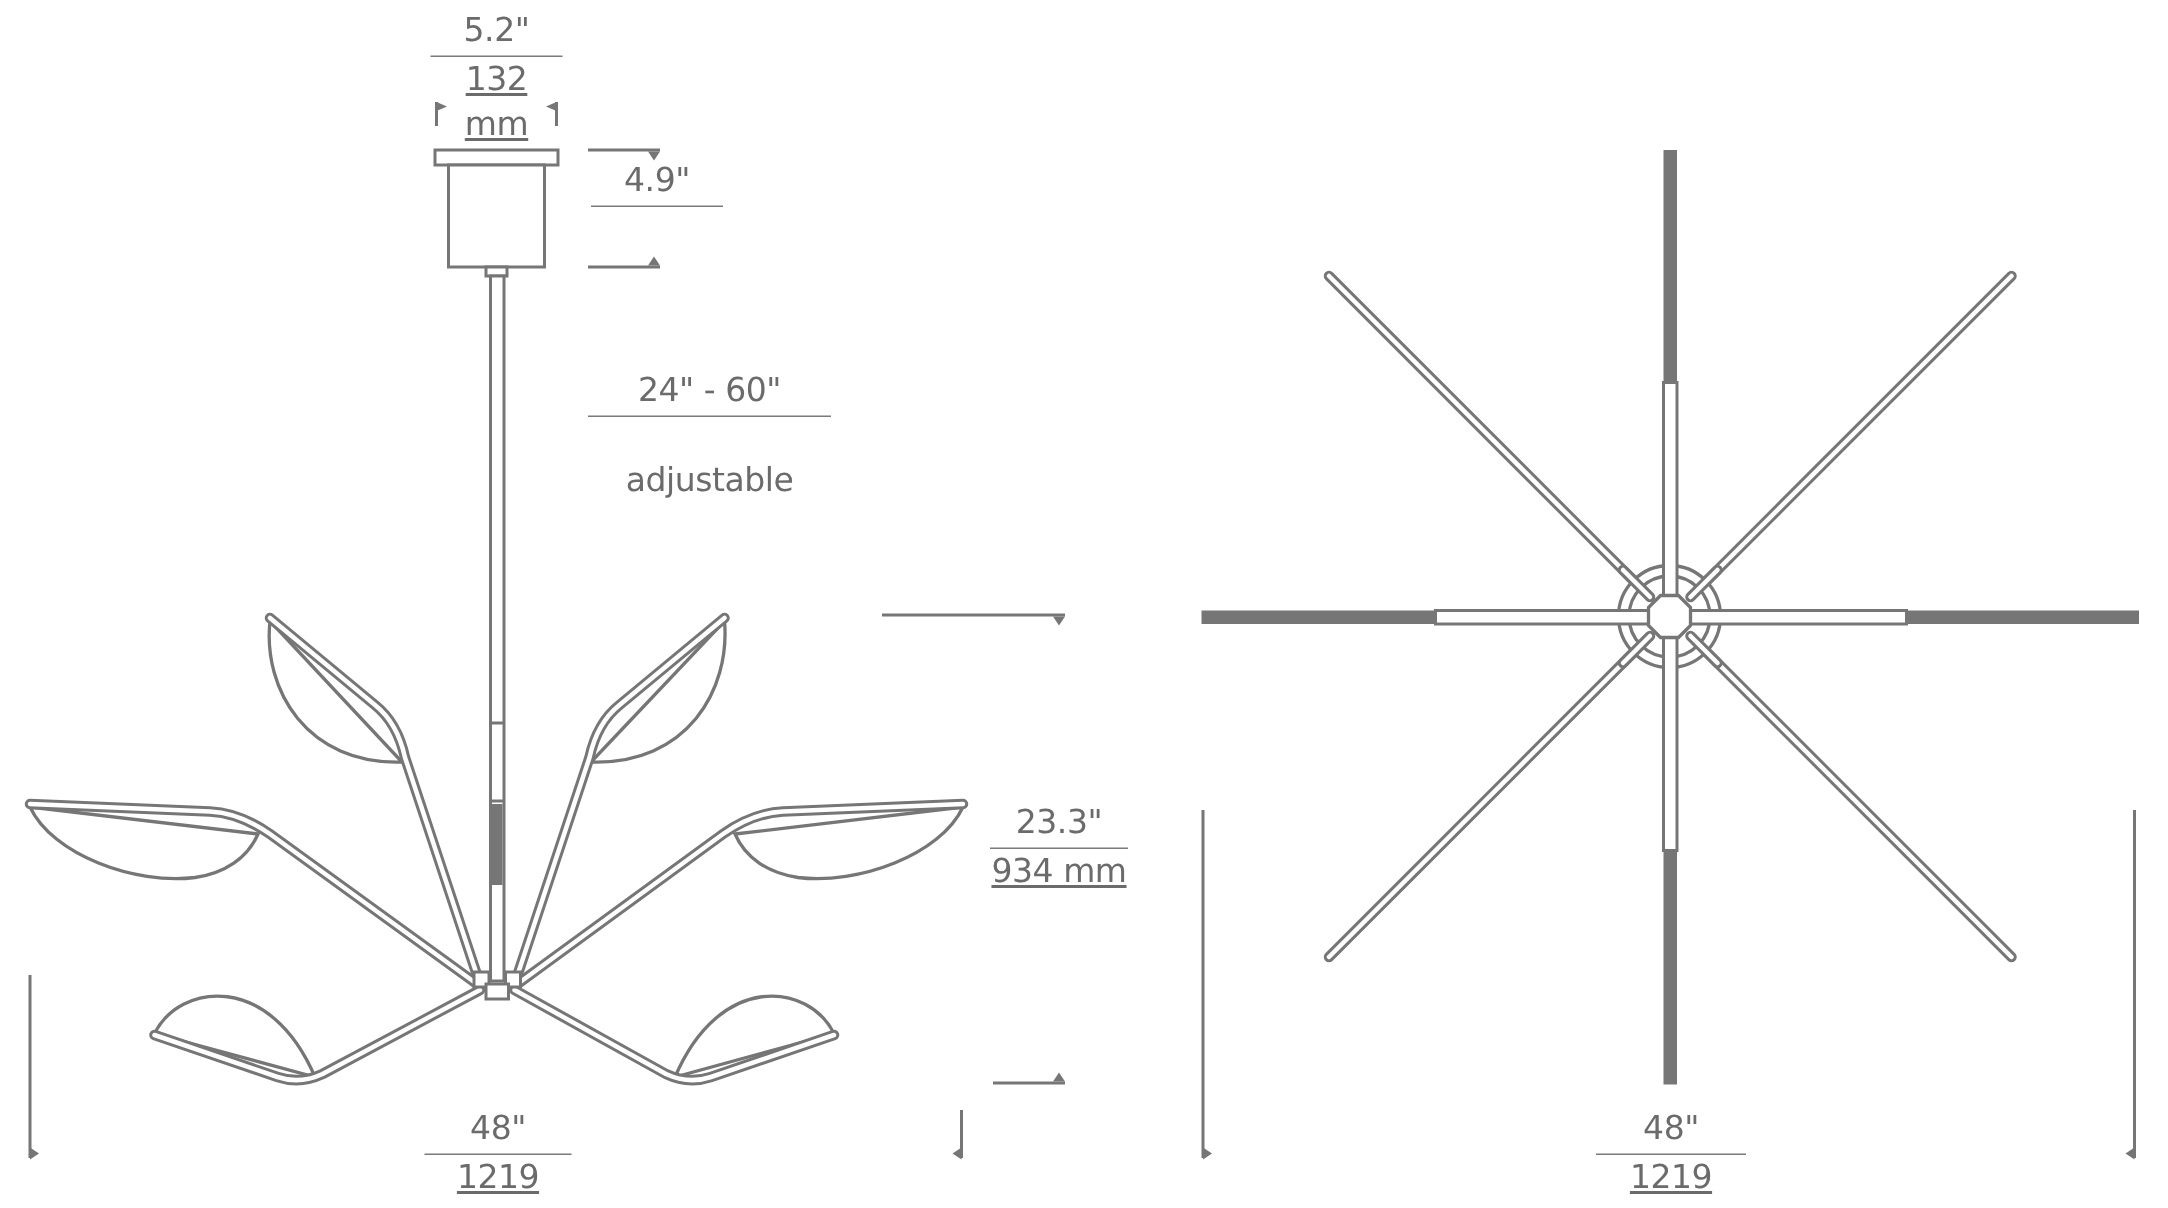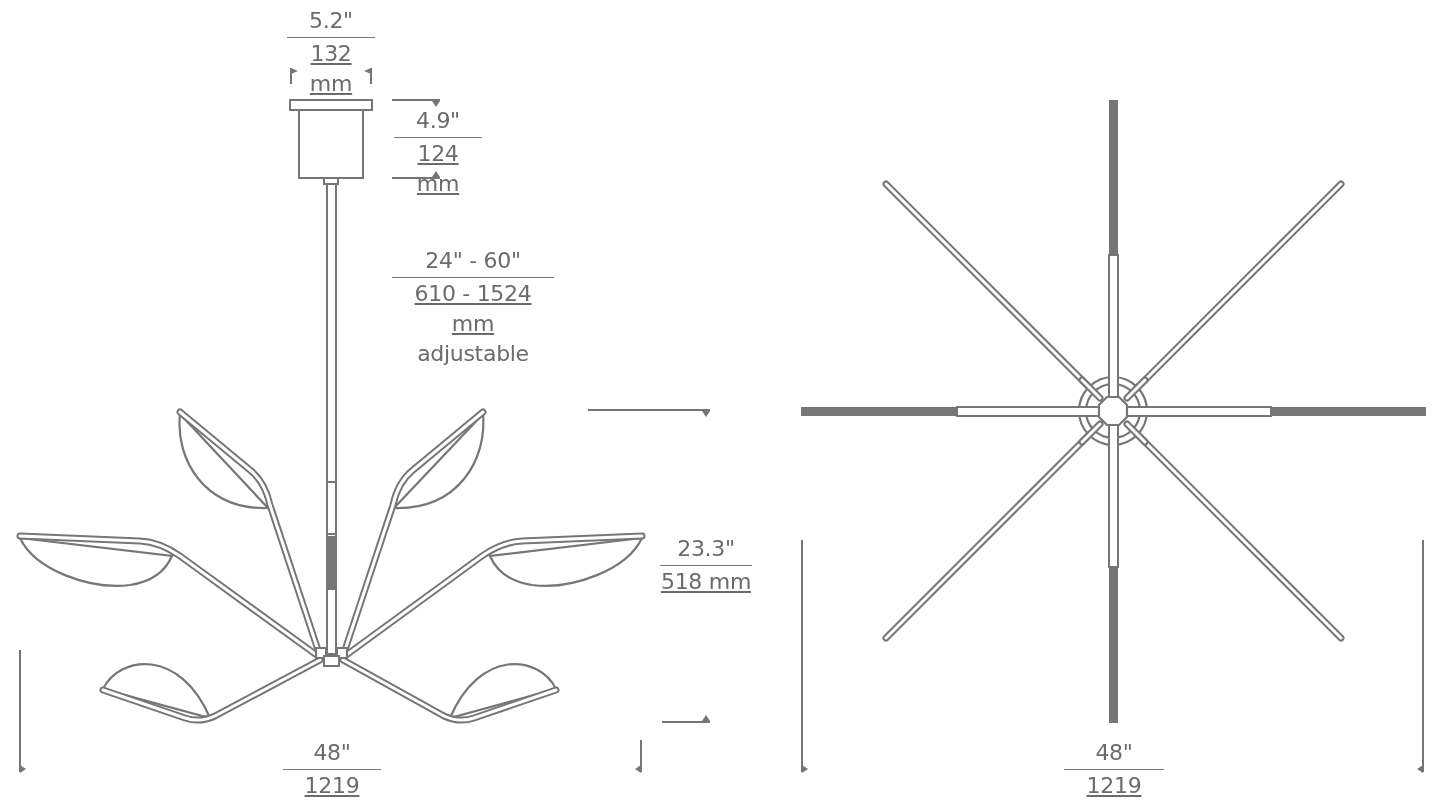--- a/index.html
+++ b/index.html
@@ -1,21 +1,21 @@
 <!DOCTYPE html>
 <html><head>
 <meta charset="utf-8">
 <style>
   html, body { margin: 0; padding: 0; background: #ffffff; }
   body { width: 1445px; height: 805px; position: relative; overflow: hidden; font-family: "DejaVu Sans", sans-serif; }
   #canvas { position: absolute; left: 0; top: 0; }
   .dim-text { position: absolute; color: #6b6b6b; font-family: "DejaVu Sans", sans-serif; font-size: 22px; text-align: center; line-height: 30px; letter-spacing: -0.3px; }
   .dim-text .top { display: block; border-bottom: 1.5px solid #7a7a7a; padding-bottom: 1px; }
   .dim-text .bot { display: block; padding-top: 1px; text-decoration: underline; }
-  .dim-text .extra { display: block; }
+  .dim-text .extra { display: block; margin-top: 28px; }
 </style>
 </head>
 <body>
 
 <svg id="canvas" width="1445" height="805" viewBox="0 0 1445 805" xmlns="http://www.w3.org/2000/svg">
   <defs>
     <style>
       .ln { stroke:#767676; fill:none; stroke-width:2; }
       .tube { stroke:#767676; fill:none; stroke-width:7; stroke-linecap:round; stroke-linejoin:round; }
       .tubein { stroke:#ffffff; fill:none; stroke-width:3; stroke-linecap:round; stroke-linejoin:round; }
@@ -160,32 +160,30 @@
   </g>
 </svg>
 
 <div class="dim-text" style="left:287px; top:6px; width:88px;">
   <span class="top">5.2"</span>
   <span class="bot">132 mm</span>
 </div>
 
 <div class="dim-text" style="left:394px; top:106px; width:88px;">
   <span class="top">4.9"</span>
-  <span class="bot">124 mm</span>
 </div>
 
 <div class="dim-text" style="left:392px; top:246px; width:162px;">
   <span class="top">24" - 60"</span>
-  <span class="bot">610 - 1524 mm</span>
   <span class="extra">adjustable</span>
 </div>
 
 <div class="dim-text" style="left:660px; top:534px; width:92px;">
   <span class="top">23.3"</span>
-  <span class="bot">518 mm</span>
+  <span class="bot">934 mm</span>
 </div>
 
 <div class="dim-text" style="left:283px; top:738px; width:98px;">
   <span class="top">48"</span>
   <span class="bot">1219 mm</span>
 </div>
 
 <div class="dim-text" style="left:1064px; top:738px; width:100px;">
   <span class="top">48"</span>
   <span class="bot">1219 mm</span>

